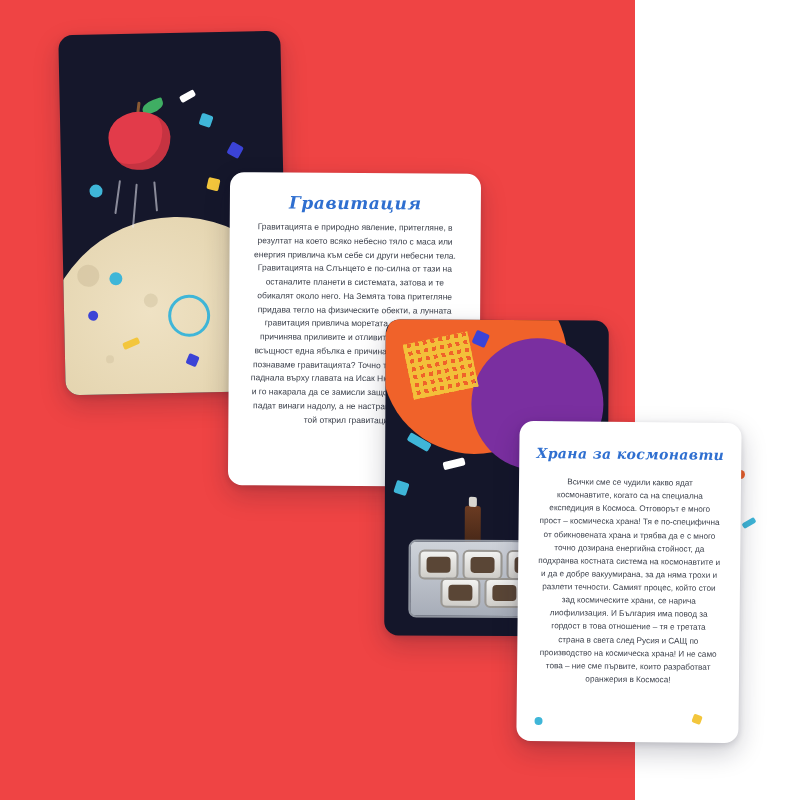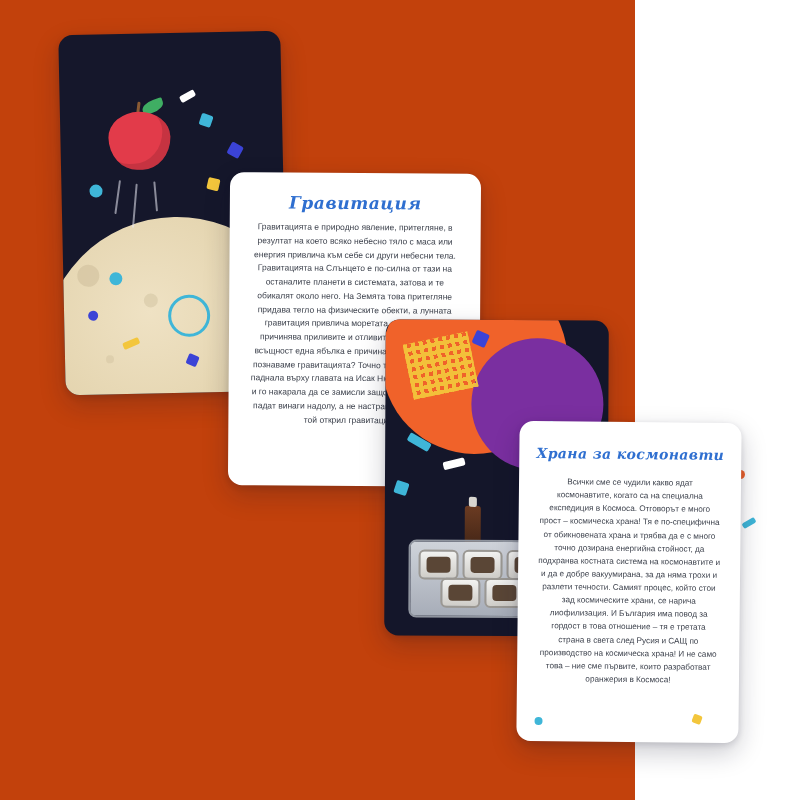--- a/index.html
+++ b/index.html
@@ -9,21 +9,21 @@
     height: 800px;
     background: #ffffff;
     font-family: "Liberation Sans", sans-serif;
     overflow: hidden;
   }
 
   #stage {
     position: relative;
     width: 635px;
     height: 800px;
-    background: #c2410c;
+    background: #ef4444;
   }
 
   .card {
     position: absolute;
     border-radius: 14px;
     overflow: hidden;
     box-shadow: 0 10px 26px rgba(20,20,40,0.22), 0 2px 6px rgba(20,20,40,0.14);
   }
 
   

